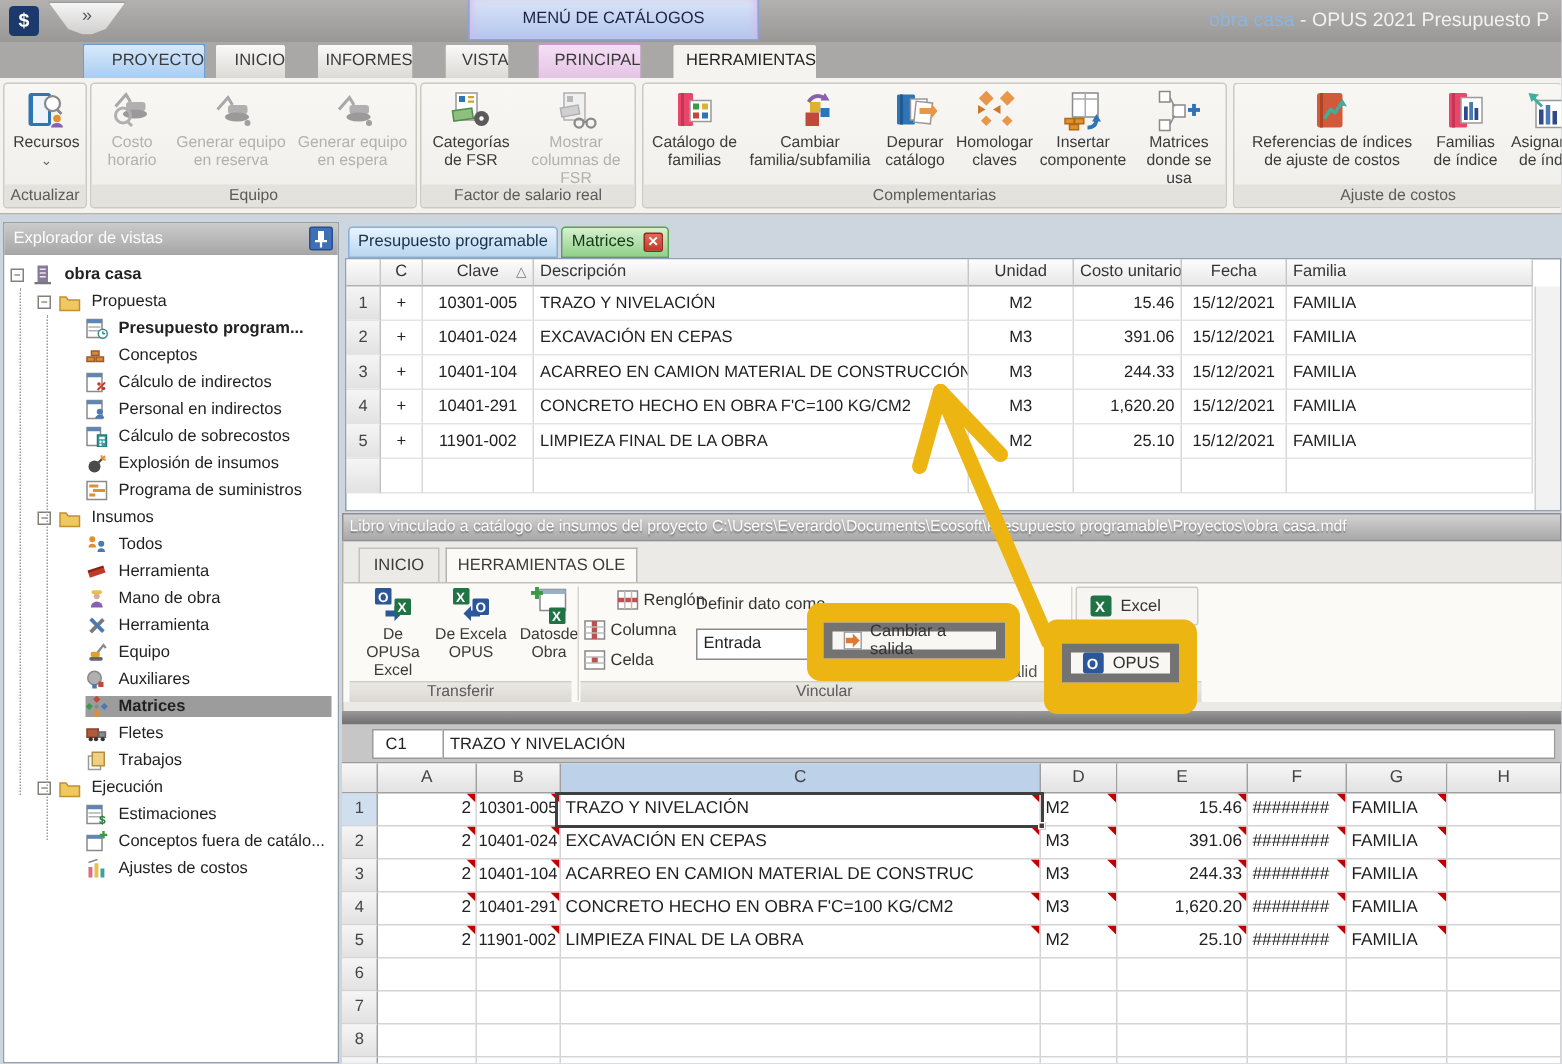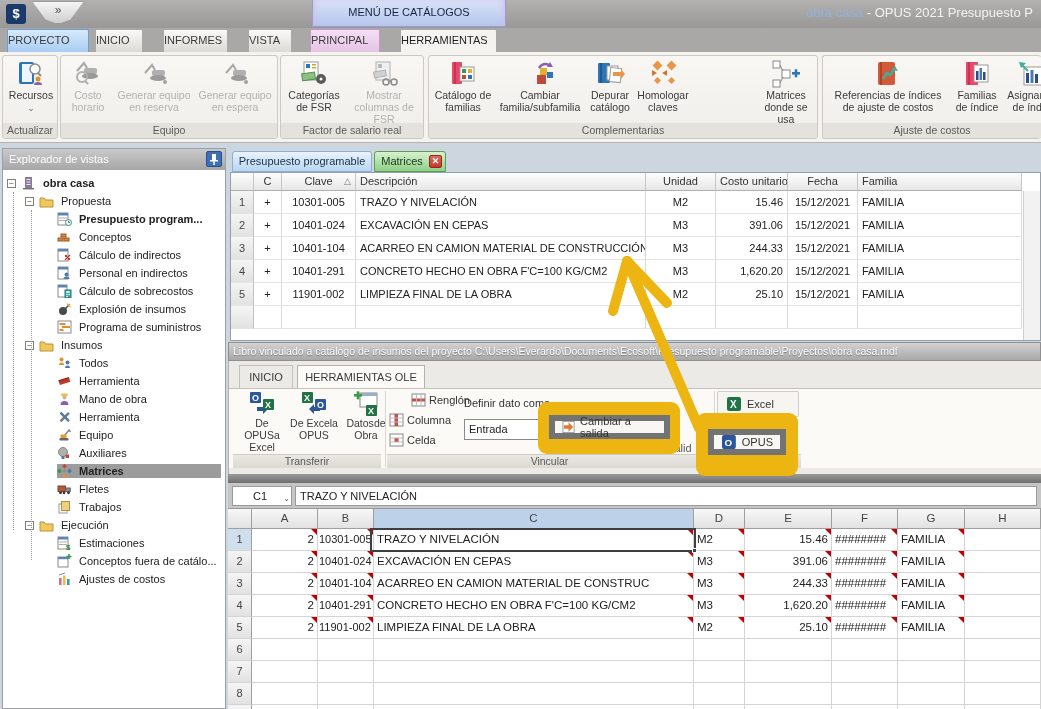--- a/index.html
+++ b/index.html
@@ -10,21 +10,21 @@
   
   .titlebar { left:0; top:0; width:1041px; height:28px; background:linear-gradient(#b2b1b0,#999897); }
   .logo { left:6px; top:4px; width:20px; height:20px; background:#1b3a6b; border-radius:3px; color:#fff; font-weight:bold; font-size:13px; text-align:center; line-height:20px; }
   .qat { left:32px; top:1px; width:52px; height:23px; background:linear-gradient(#f5f5f5,#cfcfcf); border:1px solid #9a9a9a; clip-path:polygon(0 0,100% 0,74% 80%,50% 100%,26% 80%); color:#555; font-size:12px; text-align:center; line-height:16px; }
   .ctxtab { left:312px; top:0; width:194px; height:27px; background:linear-gradient(#d9e3f7,#b4c6ee); border:1px solid #8aa2d8; border-top:none; box-shadow:inset 4px 0 6px -3px #d9b8e4, inset -4px 0 6px -3px #d9b8e4; font-size:11px; color:#182340; text-align:center; line-height:25px; }
   .wtitle { left:806px; top:5px; width:235px; height:18px; white-space:nowrap; overflow:hidden; font-size:13px; color:#f2f2f2; }
   .wtitle .hl { color:#8fb3dc; }
 
   
   .tabrow { left:0; top:28px; width:1041px; height:24px; background:#a9a8a7; }
-  .rtab { position:absolute; top:1px; height:23px; font-size:11px; text-align:left; line-height:21px; border:1px solid #aaa8a2; border-bottom:none; border-radius:2px 2px 0 0; background:linear-gradient(#f9f9f9,#dcdad5); color:#3a3a3a; }
+  .rtab { position:absolute; top:1px; height:23px; font-size:11px; text-align:right; line-height:21px; border:1px solid #aaa8a2; border-bottom:none; border-radius:2px 2px 0 0; background:linear-gradient(#f9f9f9,#dcdad5); color:#3a3a3a;margin-left:48px; }
   .rtab.proyecto { background:linear-gradient(#d7e9fb,#a9cdf2); border-color:#6d9cd0; }
   .rtab.principal { background:linear-gradient(#f5dff5,#e4c4e4); border-color:#c49ac4; }
   .rtab.active { background:#f4f3f0; height:24px; color:#1f1f1f; }
 
   
   .ribbon { left:0; top:52px; width:1041px; height:91px; background:#f4f3f0; border-bottom:1px solid #b5b2ab; }
   .rgroup { position:absolute; top:3px; height:84px; border:1px solid #cdcac3; border-radius:3px; background:linear-gradient(#f8f7f4,#efeeea); }
   .rglabel { position:absolute; left:0; right:0; bottom:0; height:15px; background:#e4e2dc; border-radius:0 0 3px 3px; font-size:10.5px; color:#5a5a5a; text-align:center; line-height:15px; }
   .rbtn { position:absolute; top:2px; height:64px; text-align:center; font-size:10.5px; color:#3b3b3b; cursor:default; }
   .rbtn .ric { display:block; margin:1px auto 0; width:30px; height:30px; }
@@ -86,21 +86,21 @@
 
   
   .ylw { position:absolute; background:#ecb512; border-radius:9px; z-index:40; }
   .whitebtn { position:absolute; background:#f8f7f4; border:6px solid #737373; display:flex; align-items:center; padding:0 7px; font-size:11px; color:#333; z-index:41; }
   .whitebtn svg { margin-right:5px; }
   #arrow-overlay { position:absolute; left:0; top:0; width:1041px; height:709px; z-index:60; pointer-events:none; }
 
   
   .darkband { left:228px; top:474px; width:813px; height:9px; background:linear-gradient(#9a9a9a,#6f6f6f); }
   .fbar { left:228px; top:483px; width:813px; height:26px; background:#c6c6c6; border-bottom:1px solid #9a9a9a; }
-  .namebox { position:absolute; left:4px; top:3px; width:60px; height:20px; background:#fff; border:1px solid #9a9a9a; font-size:11px; line-height:18px; padding-left:20px; }
+  .namebox { position:absolute; left:20px; top:3px; width:60px; height:20px; background:#fff; border:1px solid #9a9a9a; font-size:11px; line-height:18px; padding-left:8px; }
   .namebox .arr { position:absolute; right:1px; top:3px; font-size:8px; color:#555; }
   .ffield { position:absolute; left:67px; top:3px; width:742px; height:20px; background:#fff; border:1px solid #9a9a9a; font-size:11px; line-height:18px; padding-left:4px; }
 
   
   .sheet { left:228px; top:509px; width:813px; height:200px; background:#fff; overflow:hidden; }
   .srow { display:flex; height:22px; }
   .srow.shdr { height:20px; }
   .scell { position:relative; border-right:1px solid #d4d4d4; border-bottom:1px solid #d4d4d4; font-size:11.5px; line-height:21px; padding:0 3px; overflow:hidden; white-space:nowrap; }
   .shdr .scell { background:linear-gradient(#f7f7f7,#e2e2e2); border-right:1px solid #9f9f9f; border-bottom:1px solid #9f9f9f; color:#444; text-align:center; line-height:19px; }
   .shdr .scell.selcol { background:#bdd2e8; }
@@ -256,20 +256,34 @@
           <rect x="6" y="3" width="7" height="7" fill="#e8964a" transform="rotate(45 9.5 6.5)"></rect>
           <rect x="20" y="3" width="7" height="7" fill="#e8964a" transform="rotate(45 23.5 6.5)"></rect>
           <rect x="7" y="19" width="5" height="5" fill="#e8964a" transform="rotate(45 9.5 21.5)"></rect>
           <rect x="21" y="19" width="5" height="5" fill="#e8964a" transform="rotate(45 23.5 21.5)"></rect>
           <polygon points="14,14 19,11 19,17" fill="#d0782a"></polygon>
           <polygon points="5,14 0,11 0,17" fill="#d0782a" transform="translate(4 0)"></polygon>
         </svg>
       <span class="l1">Homologar</span>
       <span class="l2">claves</span>
     </div>
+    <div class="rbtn" style="left:262px;width:62px;">
+      <svg class="ric" viewBox="0 0 30 30">
+          <rect x="8" y="3" width="17" height="16" fill="#fff" stroke="#888"></rect>
+          <line x1="16.5" y1="3" x2="16.5" y2="19" stroke="#aaa"></line>
+          <line x1="8" y1="7" x2="25" y2="7" stroke="#aaa"></line>
+          <rect x="3" y="20" width="6" height="3.5" fill="#e09030" stroke="#b06a10"></rect>
+          <rect x="9.5" y="20" width="6" height="3.5" fill="#e09030" stroke="#b06a10"></rect>
+          <rect x="6" y="24" width="6" height="3.5" fill="#e09030" stroke="#b06a10"></rect>
+          <path d="M18,26 q6,0 6,-6" fill="none" stroke="#2e75b6" stroke-width="2.5"></path>
+          <polygon points="24,17 27,22 21,22" fill="#2e75b6"></polygon>
+        </svg>
+      <span class="l1">Insertar</span>
+      <span class="l2">componente</span>
+    </div>
     <div class="rbtn" style="left:326px;width:62px;">
       <svg class="ric" viewBox="0 0 30 30">
           <rect x="2" y="2" width="7" height="7" fill="#fff" stroke="#888"></rect>
           <rect x="2" y="21" width="7" height="7" fill="#fff" stroke="#888"></rect>
           <rect x="11" y="11" width="8" height="8" fill="#fff" stroke="#888"></rect>
           <line x1="9" y1="6" x2="12" y2="12" stroke="#888"></line>
           <line x1="9" y1="24" x2="12" y2="18" stroke="#888"></line>
           <rect x="21" y="12" width="8" height="2.6" fill="#2e75b6" transform="translate(0 1)"></rect>
           <rect x="23.7" y="9.3" width="2.6" height="8" fill="#2e75b6" transform="translate(0 1)"></rect>
         </svg>

